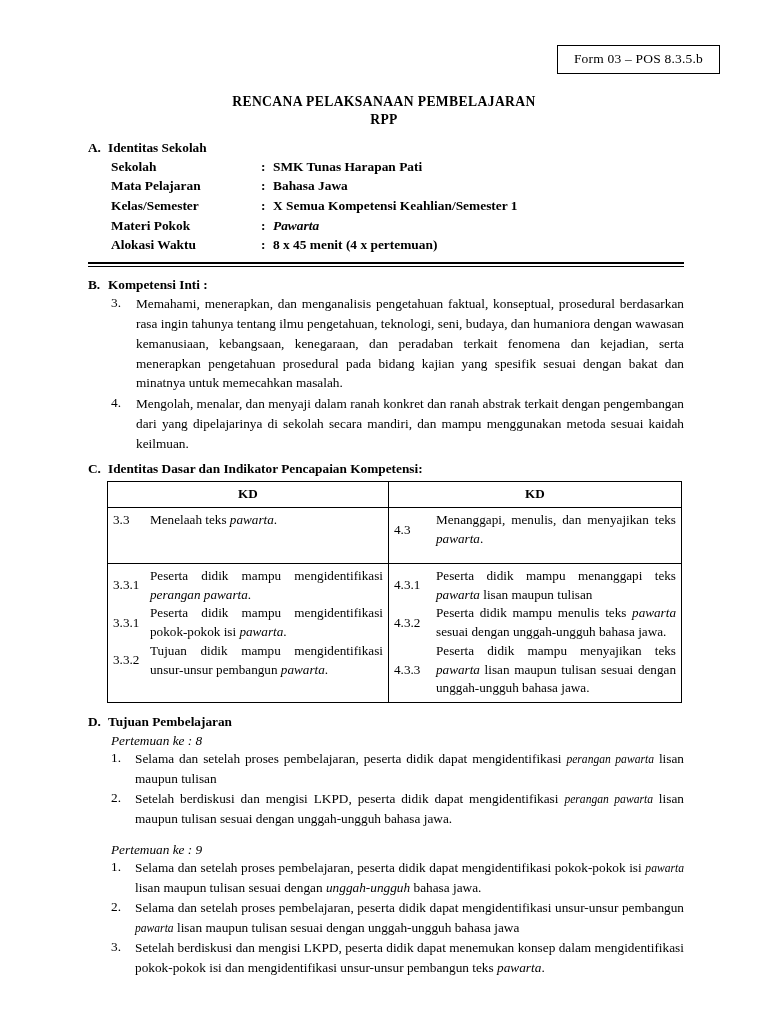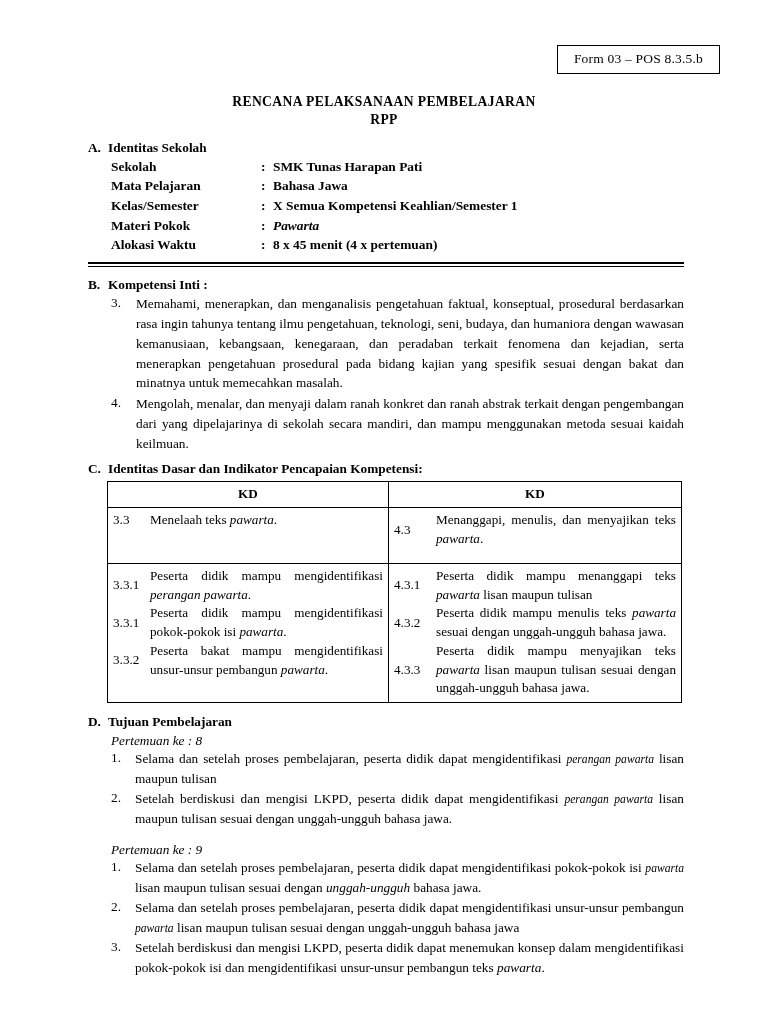--- a/index.html
+++ b/index.html
@@ -296,21 +296,21 @@
                   <div class="ind-row">
                     <span class="ind-num w1">3.3.1</span>
                     <span class="ind-body"><span>Peserta didik mampu mengidentifikasi </span><i>perangan pawarta</i><span>.</span></span>
                   </div>
                   <div class="ind-row">
                     <span class="ind-num w1">3.3.1</span>
                     <span class="ind-body"><span>Peserta didik mampu mengidentifikasi pokok-pokok isi </span><i>pawarta</i><span>.</span></span>
                   </div>
                   <div class="ind-row">
                     <span class="ind-num w1">3.3.2</span>
-                    <span class="ind-body"><span>Peserta bakat mampu mengidentifikasi unsur-unsur pembangun </span><i>pawarta</i><span>.</span></span>
+                    <span class="ind-body"><span>Tujuan didik mampu mengidentifikasi unsur-unsur pembangun </span><i>pawarta</i><span>.</span></span>
                   </div>
                 </div>
               </td>
             <td>
                 <div id="ind-right">
                   <div class="ind-row">
                     <span class="ind-num w2">4.3.1</span>
                     <span class="ind-body"><span>Peserta didik mampu menanggapi teks </span><i>pawarta</i><span> lisan maupun tulisan</span></span>
                   </div>
                   <div class="ind-row">

